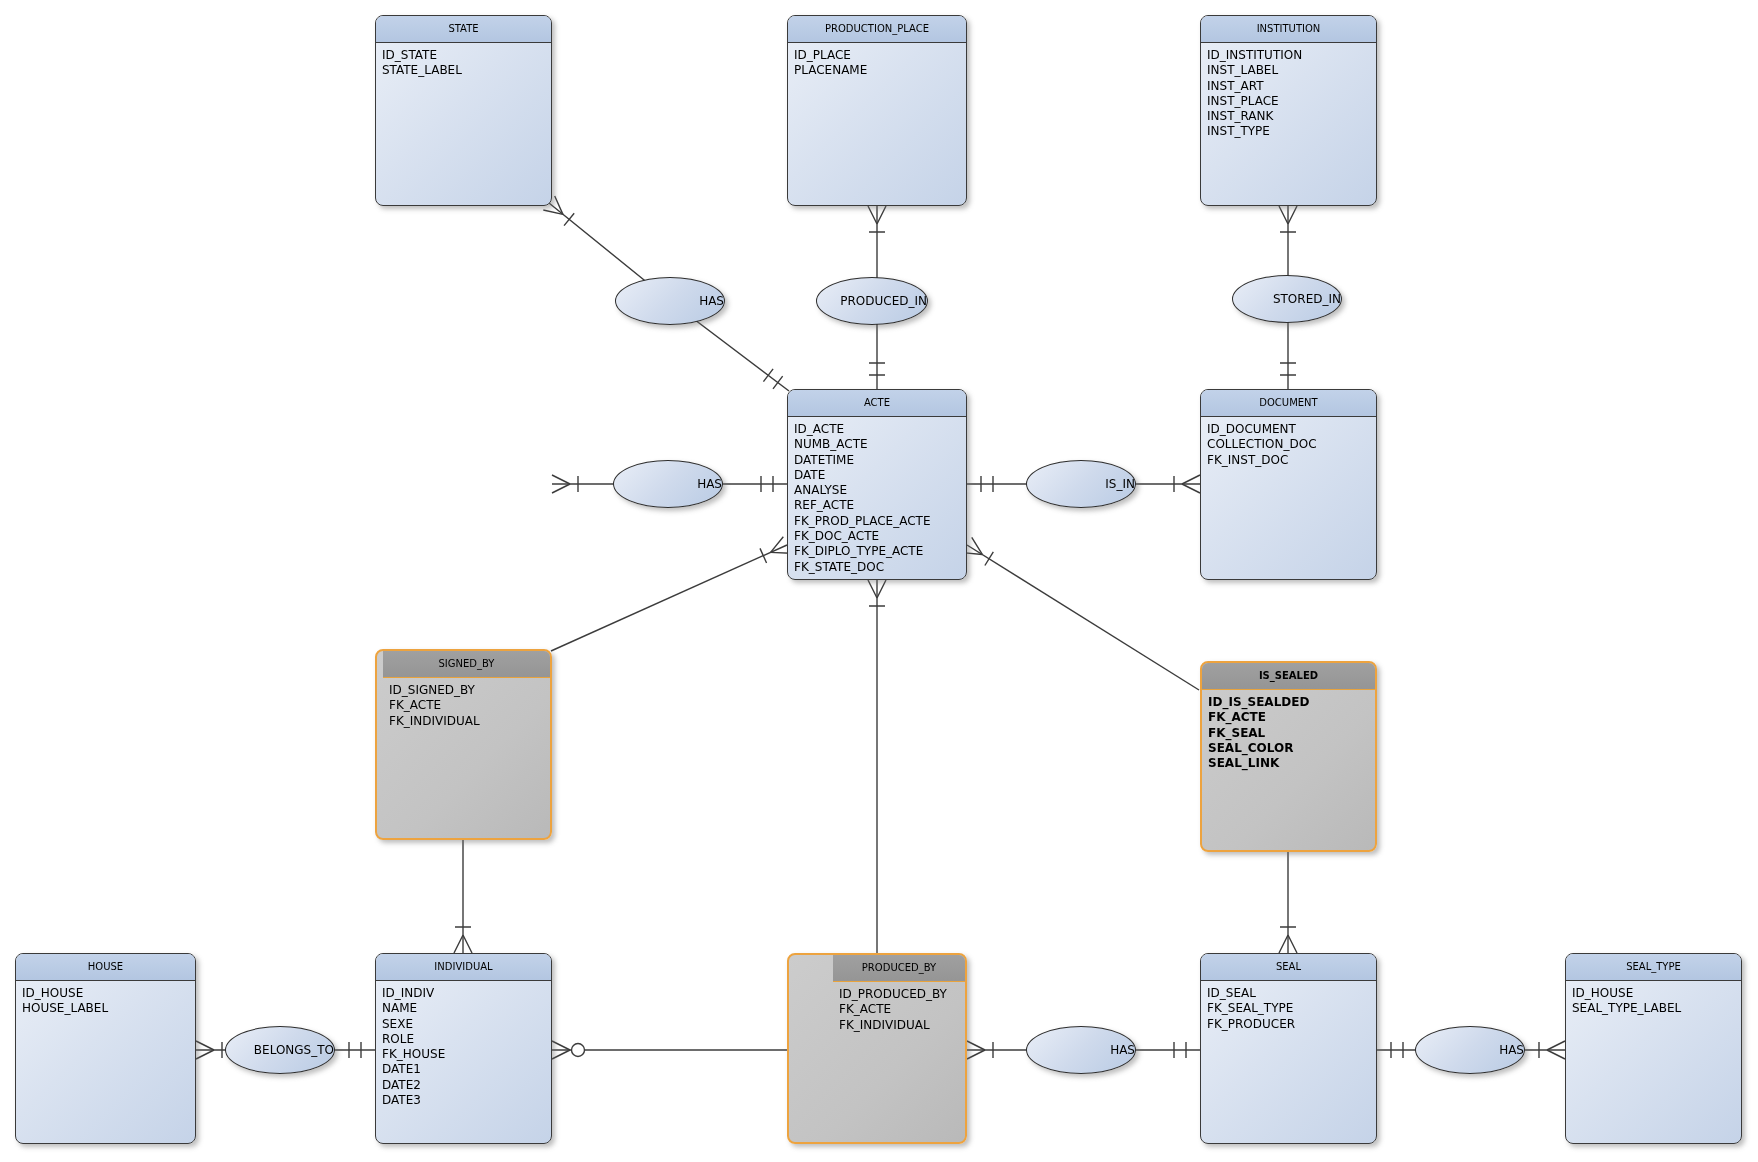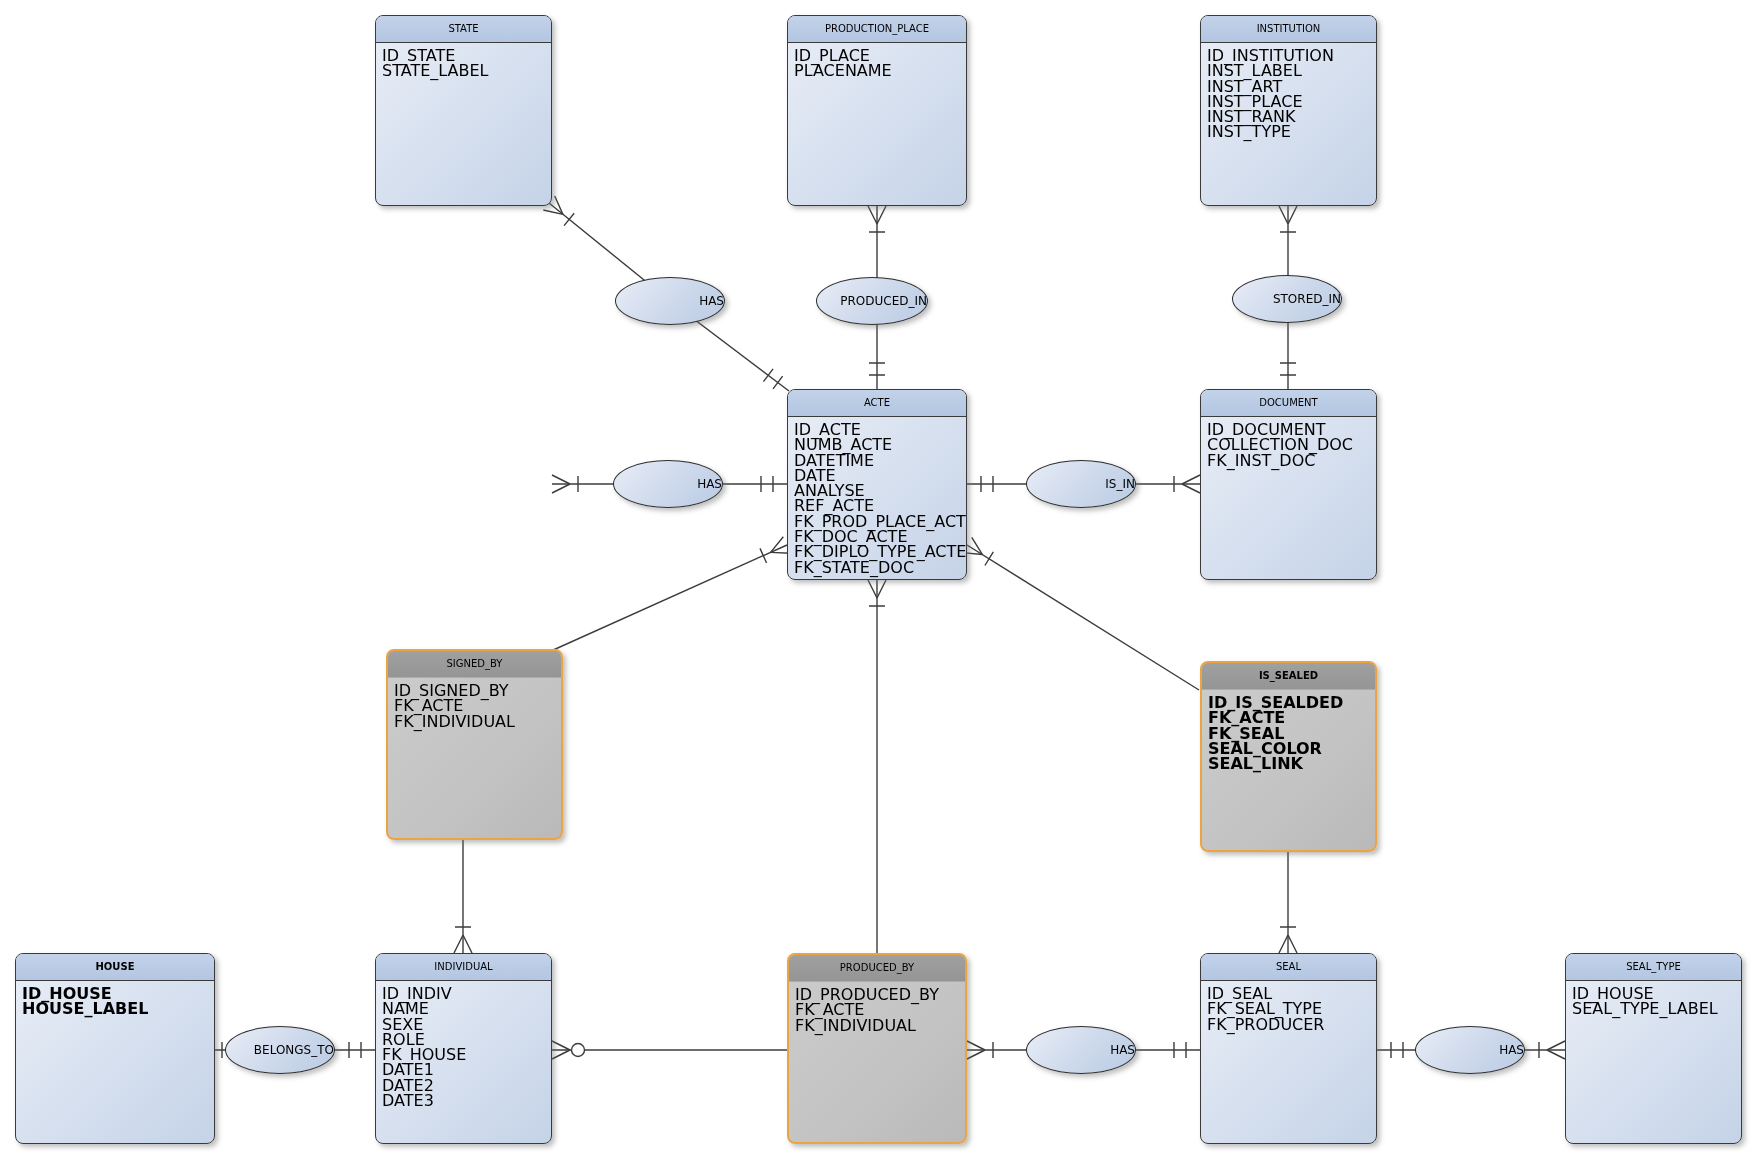--- a/index.html
+++ b/index.html
@@ -13,21 +13,21 @@
     border:1.4px solid #3a3a3a; border-radius:8px; overflow:hidden;
     background:linear-gradient(135deg,#eaeff7 0%,#d9e2f0 45%,#c5d3e8 100%);
     box-shadow:3px 3px 5px rgba(110,110,110,0.45);
   }
   .entity .hd {
     height:26px; line-height:26px; text-align:center; font-size:10px;
     background:linear-gradient(180deg,#c2d2e9 0%,#b3c6e1 100%);
     border-bottom:1.4px solid #3a3a3a;
   }
   .entity .fl {
-    padding:5px 6px 0 6px; font-size:16px; line-height:15.3px;
+    padding:5px 6px 0 6px; font-size:12px; line-height:15.3px;
     white-space:pre-line;
   }
   .entity.gray {
     border:2px solid #eda33f;
     background:linear-gradient(135deg,#cccccc 0%,#c3c3c3 60%,#b9b9b9 100%);
   }
   .entity.gray .hd {
     background:linear-gradient(180deg,#a0a0a0 0%,#959595 100%);
     border-bottom:1.5px solid #e8a33d;
   }
@@ -155,51 +155,51 @@
 FK_DOC_ACTE
 FK_DIPLO_TYPE_ACTE
 FK_STATE_DOC</div>
   </div>
   <div class="entity" style="left:1200px;top:389px;">
     <div class="hd">DOCUMENT</div>
     <div class="fl">ID_DOCUMENT
 COLLECTION_DOC
 FK_INST_DOC</div>
   </div>
-  <div class="entity gray" style="left:386px;top:649px;">
+  <div class="entity gray" style="left:375px;top:649px;padding-left:6px;">
     <div class="hd">SIGNED_BY</div>
     <div class="fl">ID_SIGNED_BY
 FK_ACTE
 FK_INDIVIDUAL</div>
   </div>
   <div class="entity gray" style="left:1200px;top:661px;font-weight:bold;">
     <div class="hd">IS_SEALED</div>
     <div class="fl">ID_IS_SEALDED
 FK_ACTE
 FK_SEAL
 SEAL_COLOR
 SEAL_LINK</div>
   </div>
-  <div class="entity" style="left:15px;top:953px;width:200px;font-weight:bold;">
+  <div class="entity" style="left:15px;top:953px;width:181px;">
     <div class="hd">HOUSE</div>
     <div class="fl">ID_HOUSE
 HOUSE_LABEL</div>
   </div>
   <div class="entity" style="left:375px;top:953px;">
     <div class="hd">INDIVIDUAL</div>
     <div class="fl">ID_INDIV
 NAME
 SEXE
 ROLE
 FK_HOUSE
 DATE1
 DATE2
 DATE3</div>
   </div>
-  <div class="entity gray" style="left:787px;top:953px;width:180px;">
+  <div class="entity gray" style="left:787px;top:953px;width:180px;padding-left:44px;">
     <div class="hd">PRODUCED_BY</div>
     <div class="fl">ID_PRODUCED_BY
 FK_ACTE
 FK_INDIVIDUAL</div>
   </div>
   <div class="entity" style="left:1200px;top:953px;">
     <div class="hd">SEAL</div>
     <div class="fl">ID_SEAL
 FK_SEAL_TYPE
 FK_PRODUCER</div>

